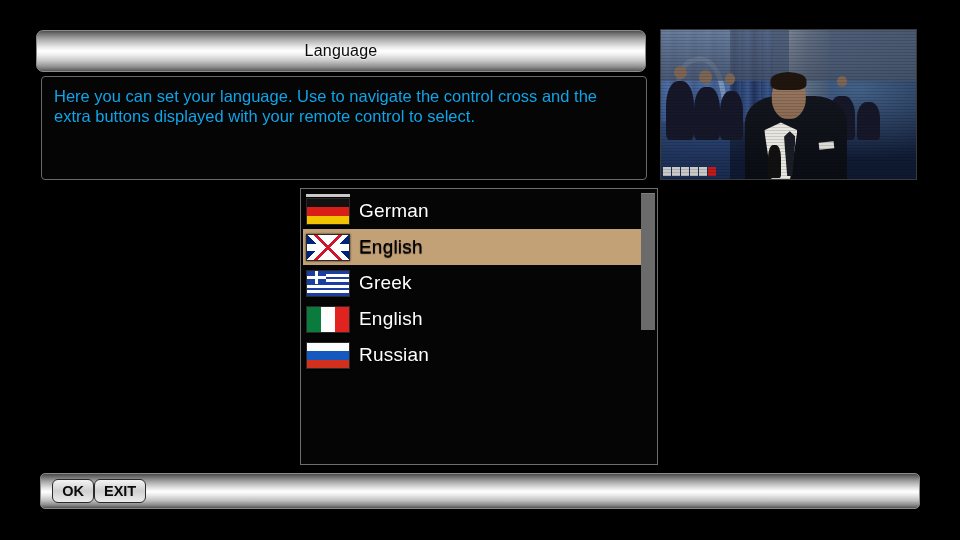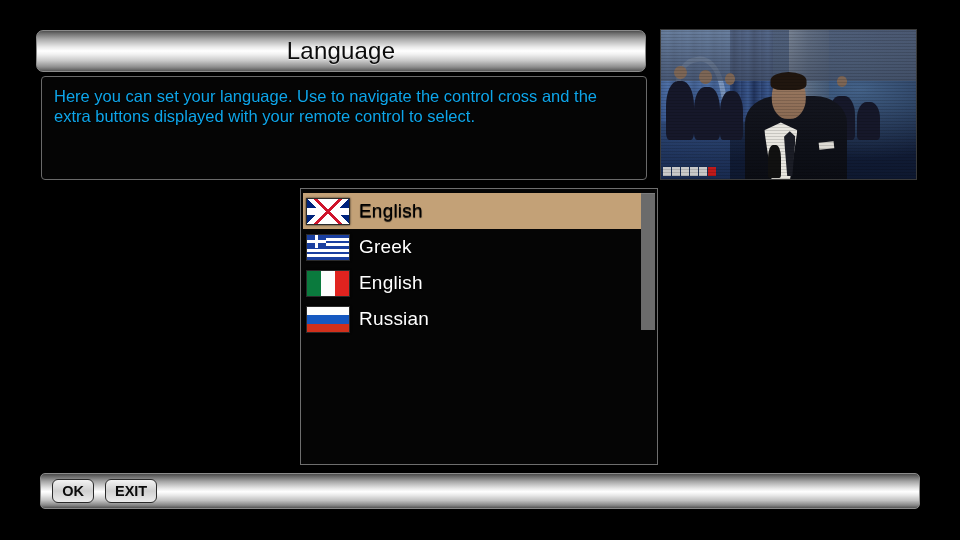--- a/index.html
+++ b/index.html
@@ -14,21 +14,21 @@
   #title-bar{
     position:absolute; left:36px; top:30px; width:610px; height:42px;
     border-radius:7px;
     background:linear-gradient(to bottom,
       #4e4e4e 0%, #6e6e6e 6%, #a9a9a9 20%, #e9e9e9 40%,
       #ffffff 50%, #f2f2f2 58%, #c9c9c9 74%, #8e8e8e 90%, #585858 100%);
     border:1px solid #8b8b8b;
     display:flex; align-items:center; justify-content:center;
   }
   #title-text{
-    font-size:24px; color:#0c0c0c; letter-spacing:.2px;
+    font-size:16px; color:#0c0c0c; letter-spacing:.2px;
     text-shadow:0 1px 0 rgba(255,255,255,.55);
   }
 
   
   #desc-box{
     position:absolute; left:41px; top:76px; width:606px; height:104px;
     background:#050505; border:1px solid #6a6a6a; border-radius:4px;
     padding:9px 12px 0 12px;
   }
   #desc-text{
@@ -197,21 +197,21 @@
   }
 
   
   #bottom-bar{
     position:absolute; left:40px; top:473px; width:880px; height:36px;
     border-radius:5px;
     background:linear-gradient(to bottom,
       #4a4a4a 0%, #6c6c6c 8%, #a6a6a6 22%, #e6e6e6 42%,
       #ffffff 52%, #eaeaea 62%, #c0c0c0 78%, #868686 92%, #535353 100%);
     border:1px solid #8b8b8b;
-    display:flex; align-items:center; padding-left:11px; gap:11px;
+    display:flex; align-items:center; padding-left:11px; gap:0;
   }
   .softkey{
     min-width:42px; height:24px; padding:0 9px;
     border:1px solid #2b2b2b; border-radius:6px;
     background:linear-gradient(to bottom,#f4f4f4,#cfcfcf 50%,#ededed 100%);
     display:flex; align-items:center; justify-content:center;
     font-size:14.5px; font-weight:bold; color:#0b0b0b;
     font-family:"Liberation Sans", sans-serif;
   }
 </style>
@@ -260,20 +260,24 @@
       <span class="bug-cell"></span>
         <span class="bug-cell"></span>
         <span class="bug-cell red"></span>
     </div>
     <div class="vp-layer" id="vp-grain"></div>
   </div>
 
   <div id="lang-list">
     <div id="lang-items">
 
+      <div class="lang-row">
+        <span class="flag flag-de"></span>
+        <span class="lang-label">German</span>
+      </div>
 
       <div class="lang-row selected">
         <span class="flag flag-gb"></span>
         <span class="lang-label">English</span>
       </div>
 
 
       <div class="lang-row">
         <span class="flag flag-gr"></span>
         <span class="lang-label">Greek</span>

